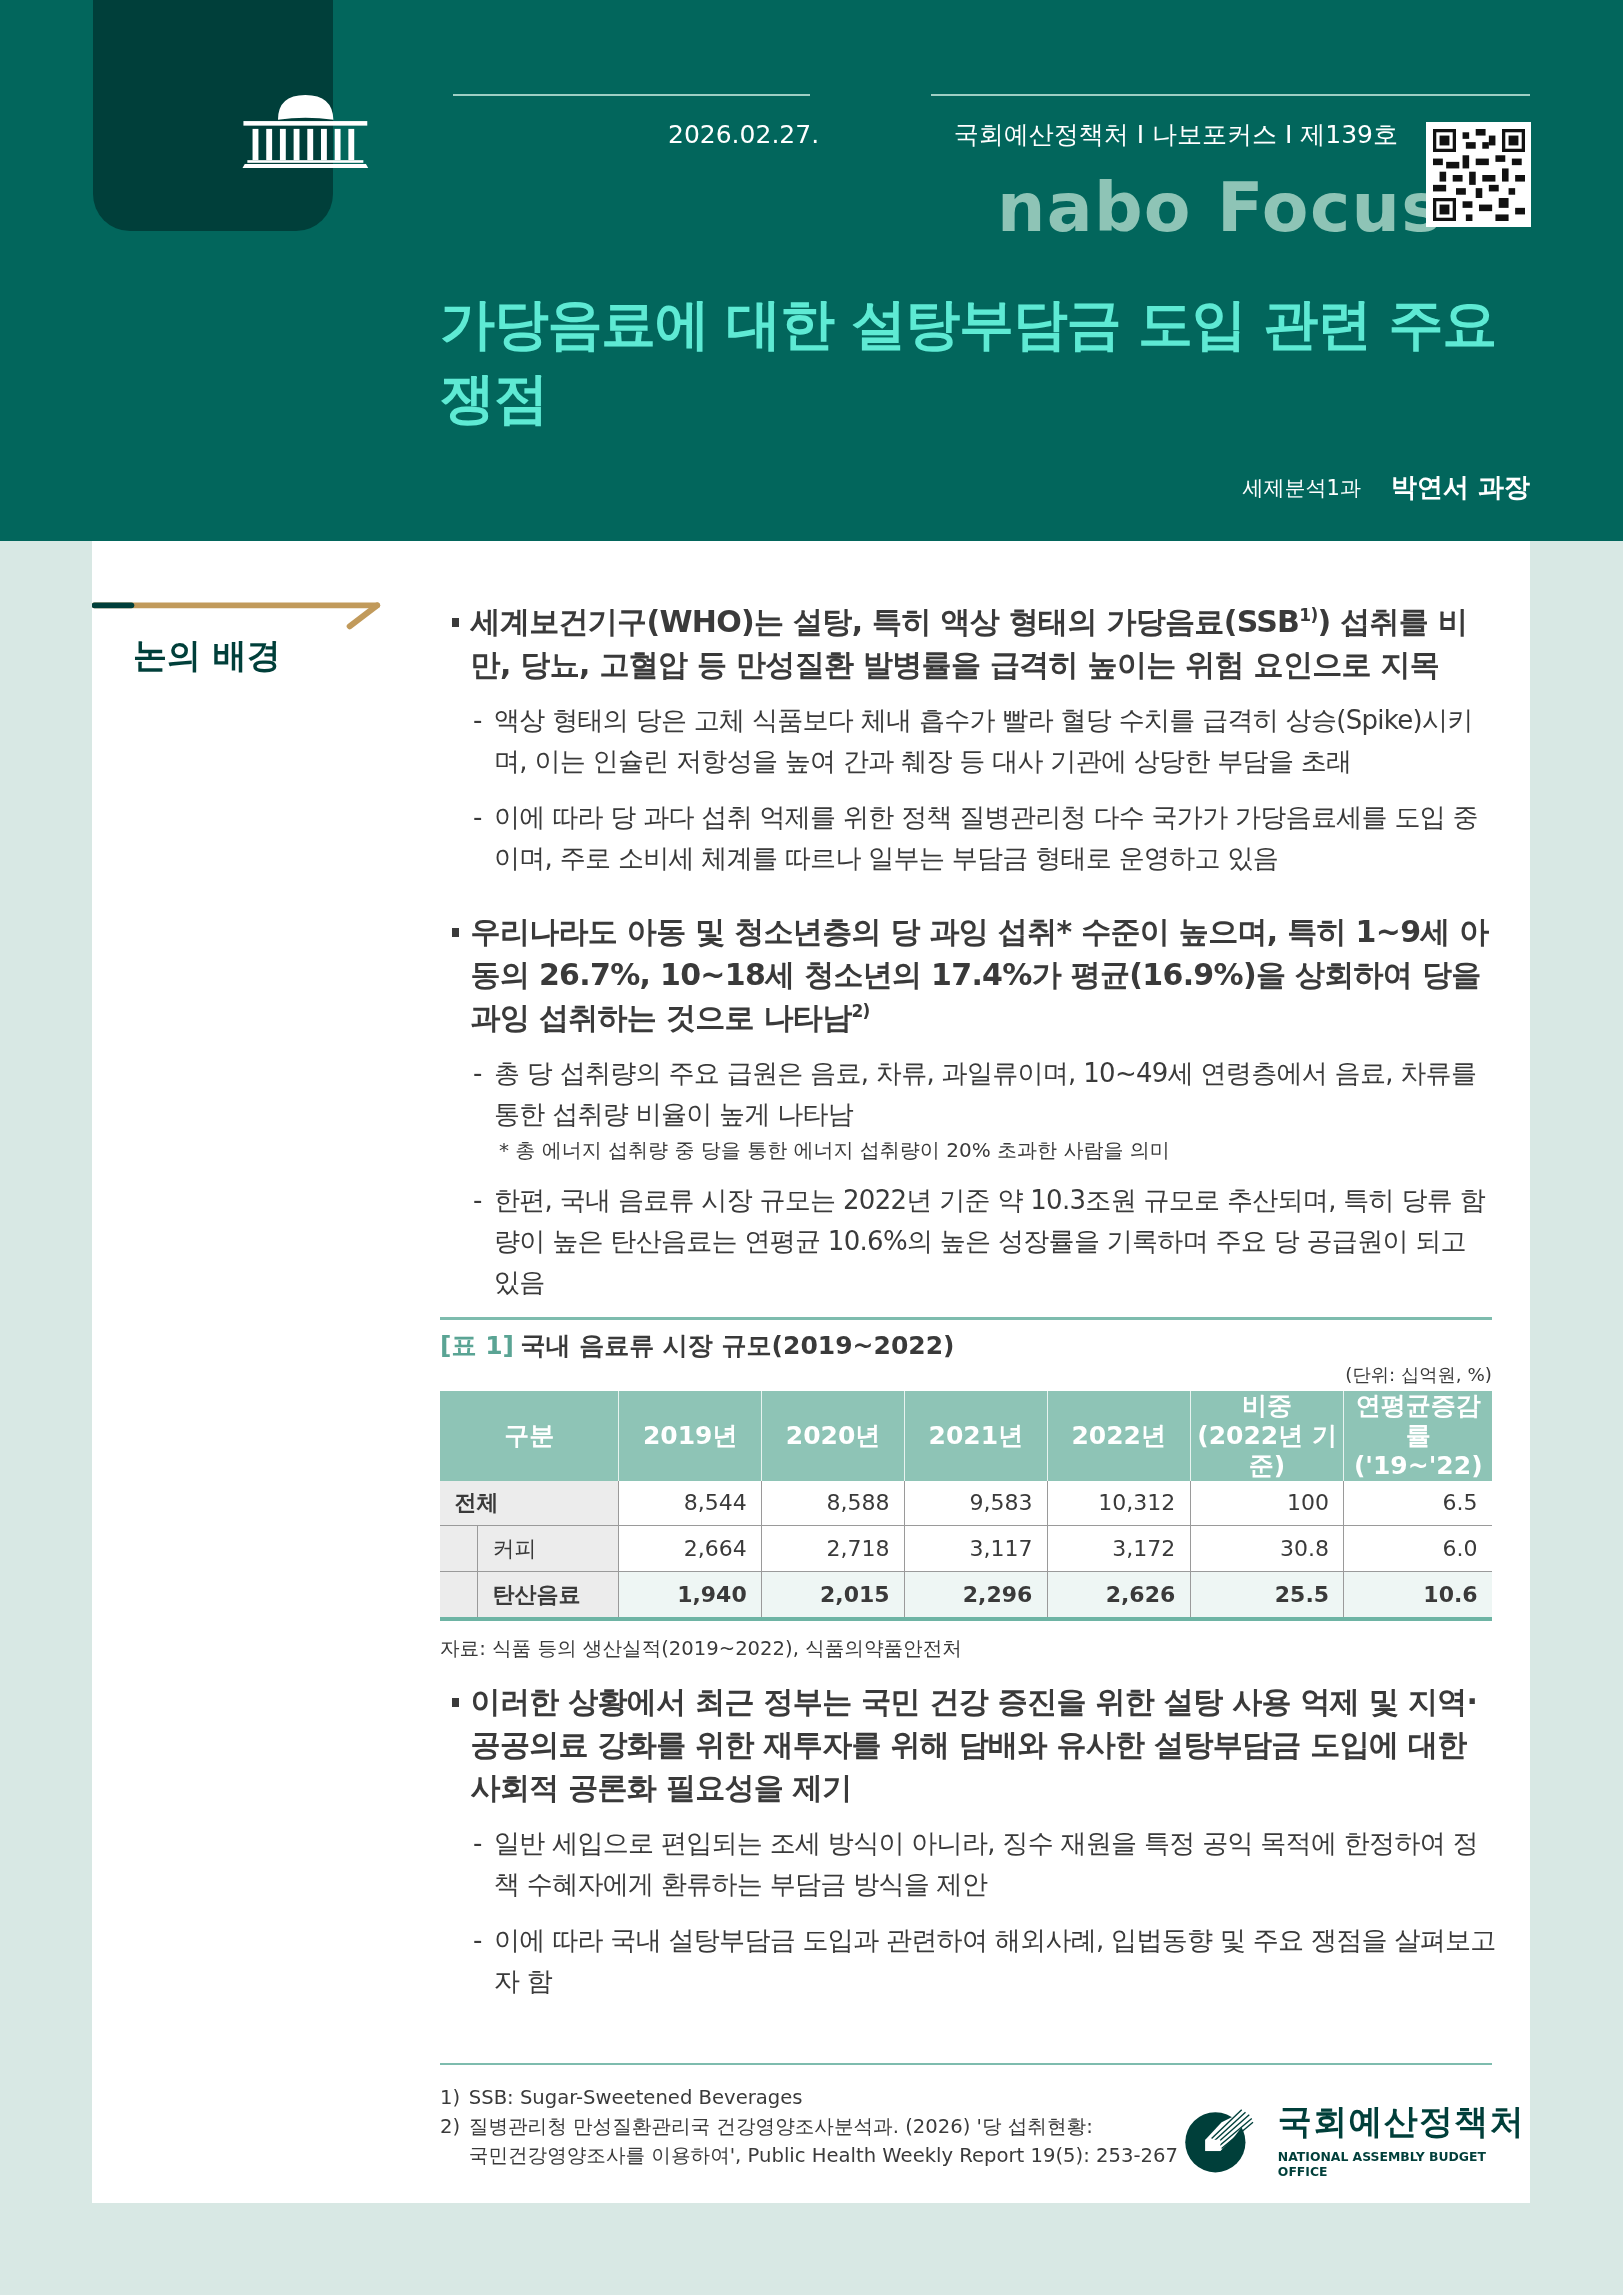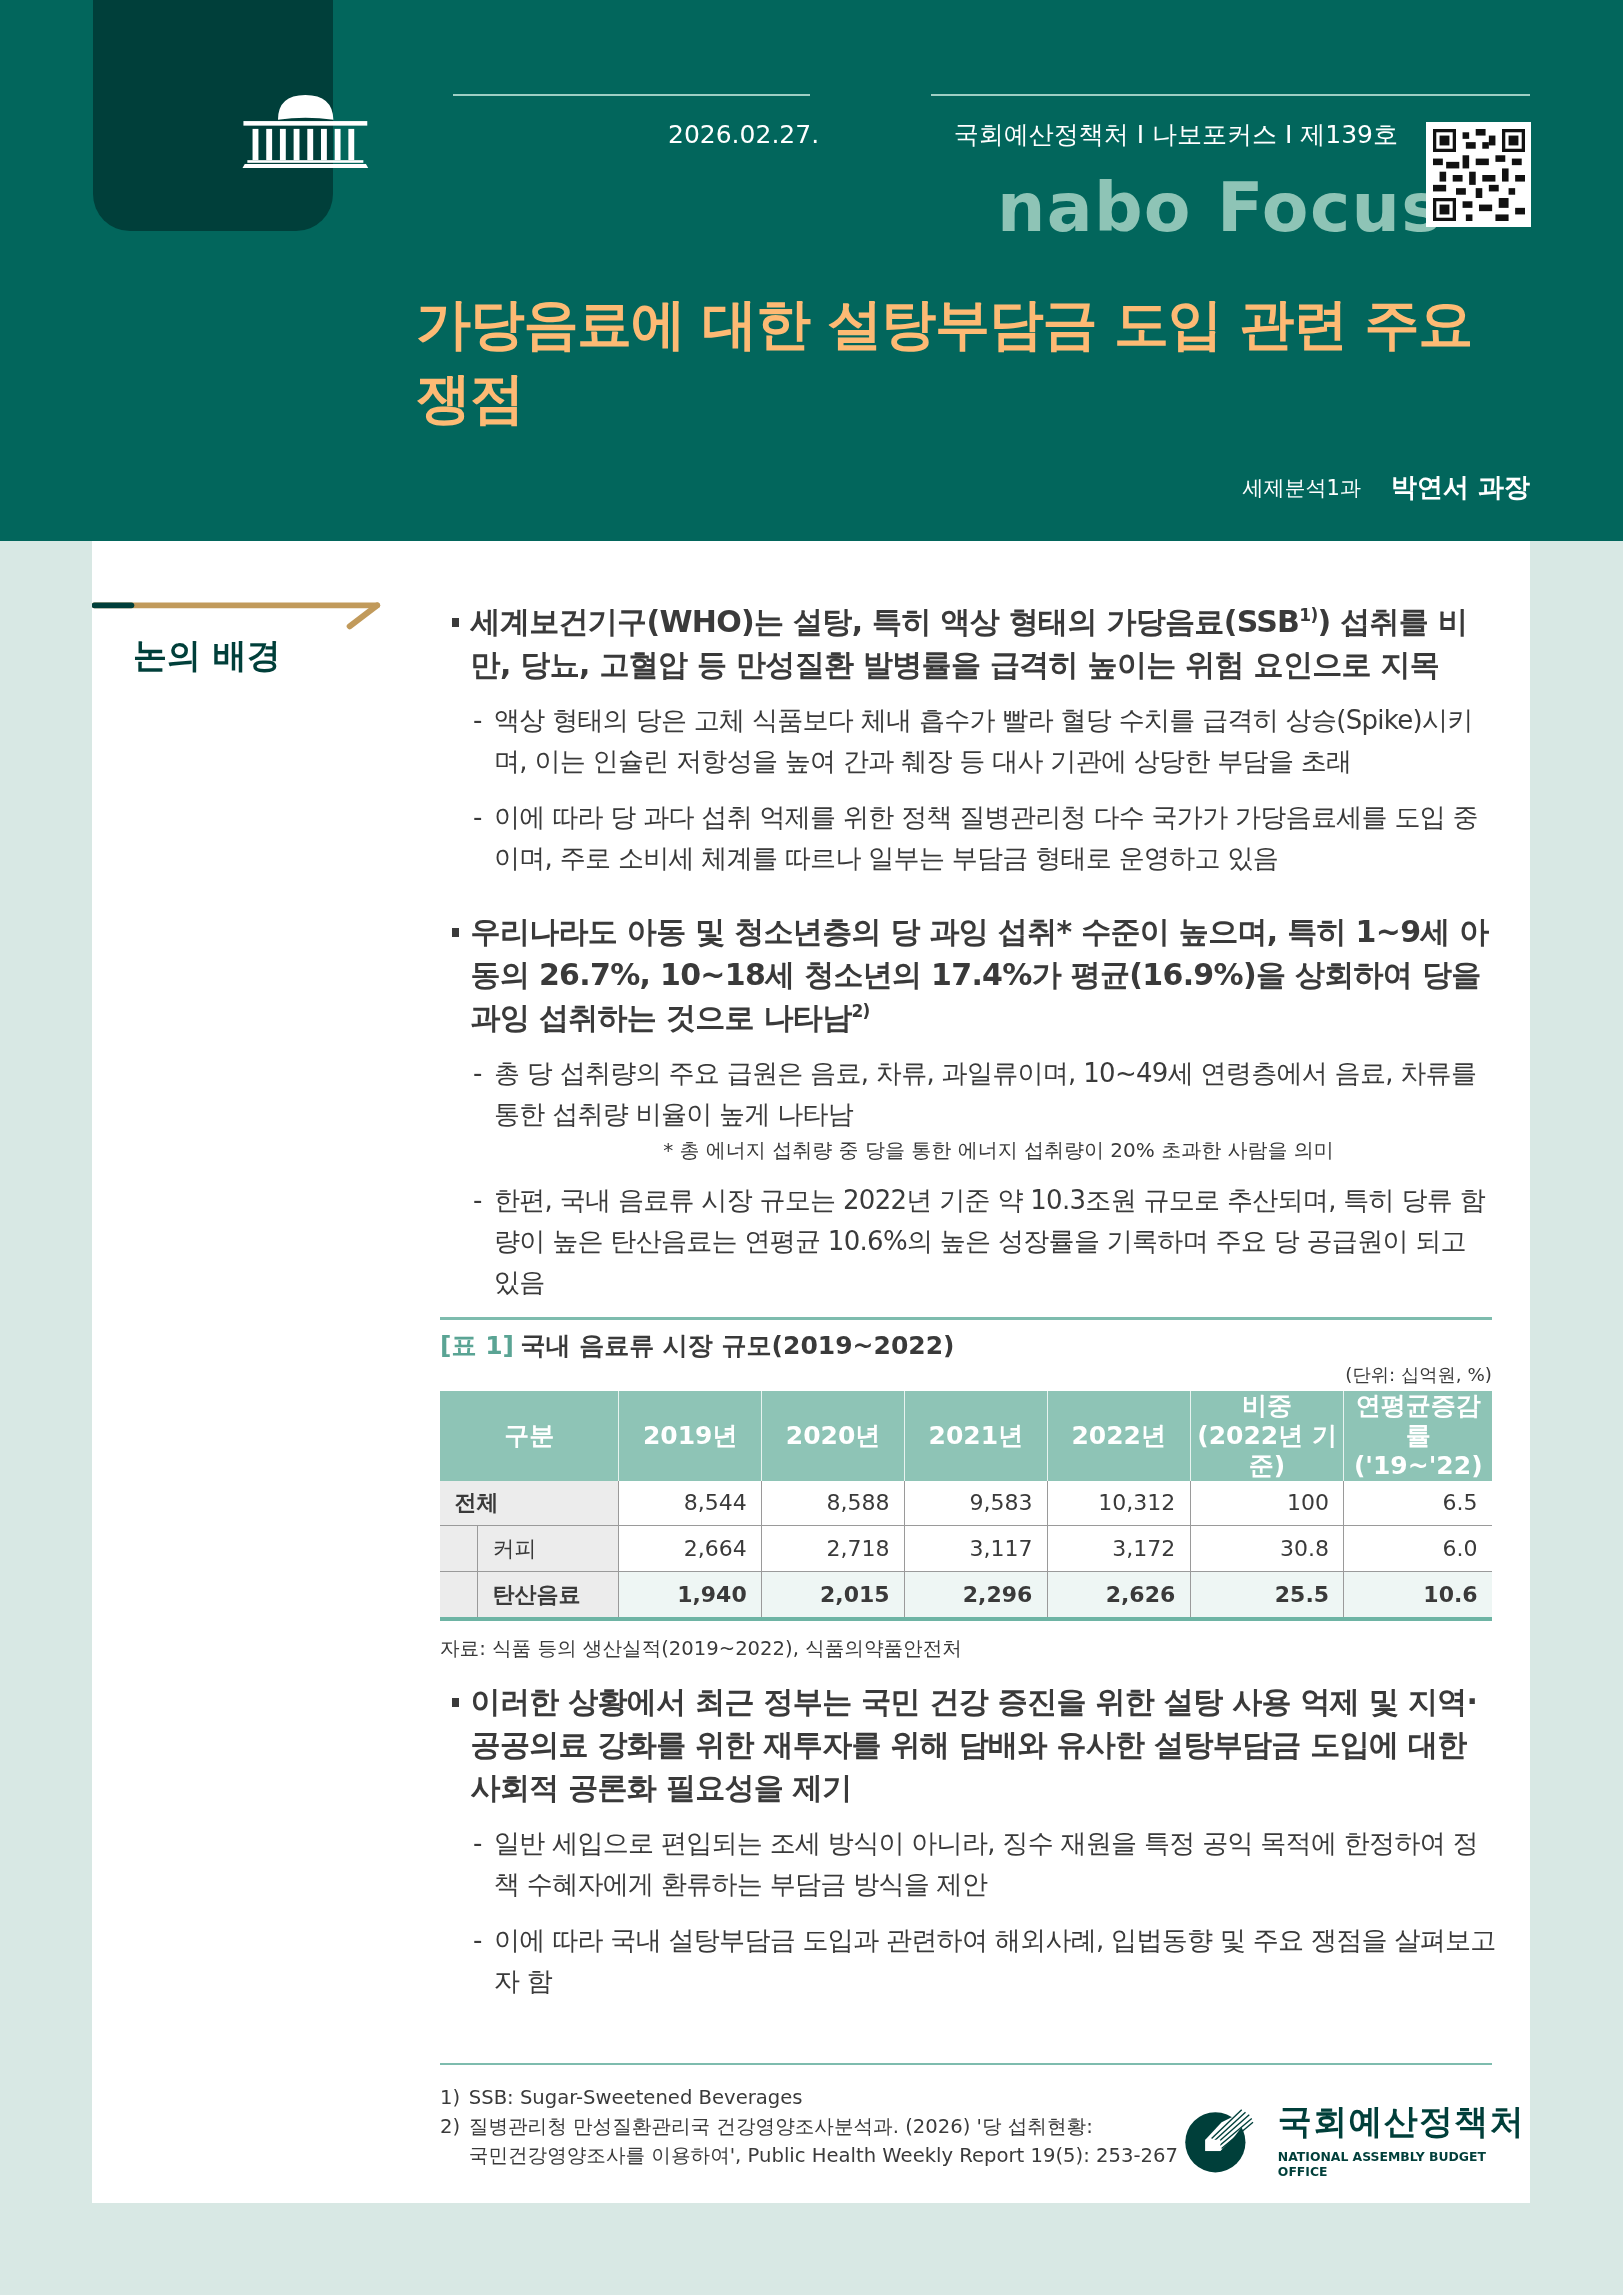--- a/index.html
+++ b/index.html
@@ -35,22 +35,22 @@
   .brand {
     position: absolute; left: 997px; top: 168px;
     font-family: "DejaVu Sans", sans-serif; font-weight: bold;
     font-size: 68px; letter-spacing: 1.3px; color: #8ec4b6;
   }
   .qr {
     position: absolute; left: 1426px; top: 122px; width: 105px; height: 105px;
     background: #fff; padding: 6.5px;
   }
   .title {
-    position: absolute; left: 416px; top: 288px; width: 1113px;
-    color: #fdba74; font-size: 55px; font-weight: bold; letter-spacing: -1.3px;
+    position: absolute; left: 440px; top: 288px; width: 1113px;
+    color: #5eead4; font-size: 55px; font-weight: bold; letter-spacing: -1.3px;
   }
   .author {
     position: absolute; right: 93px; top: 470px; color: #fff;
     display: flex; align-items: center; gap: 13px;
   }
   .author .dept { font-size: 21px; }
   .author .name { font-size: 26px; font-weight: bold; margin-left: 17px; }
 
   
   .panel {
@@ -71,21 +71,21 @@
   .bullet::before {
     content: ""; position: absolute; left: 1.3px; top: 18.3px;
     width: 6.5px; height: 9.2px; background: #3a3a3a;
   }
   .bullet sup, .sub sup { font-size: 17px; line-height: 0; vertical-align: super; }
   .sub {
     position: relative; padding-left: 43px;
     font-size: 26px; line-height: 41px; color: #3a3a3a; letter-spacing: -0.7px;
   }
   .sub::before { content: "-"; position: absolute; left: 22px; top: 0; }
-  .note { padding-left: 48px; font-size: 20px; line-height: 30px; color: #3a3a3a; text-align: center; }
+  .note { padding-left: 48px; font-size: 20px; line-height: 30px; color: #3a3a3a; }
   .gap-s { height: 14.4px; }
   .gap-m { height: 31px; }
 
   
   .table-wrap { position: absolute; left: 348px; top: 776px; width: 1052px; }
   .table-top-rule { height: 2.6px; background: #7ebcae; }
   .table-caption {
     display: flex; align-items: baseline; gap: 6.5px; margin-top: 9.2px;
     font-size: 25px; font-weight: bold; color: #3a3a3a;
   }

